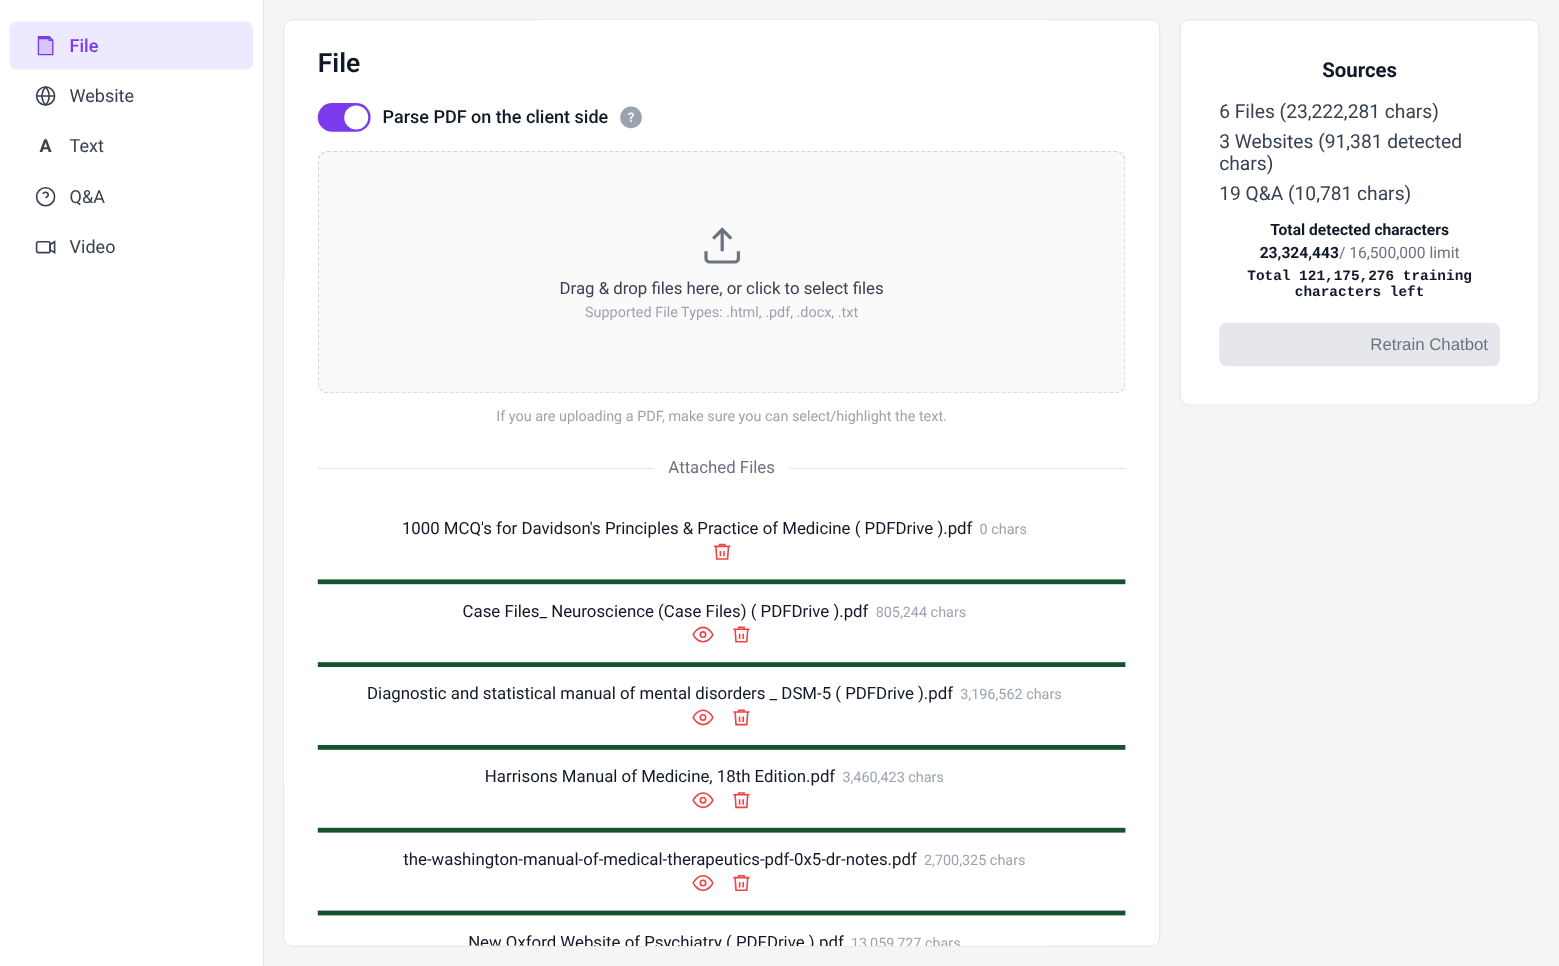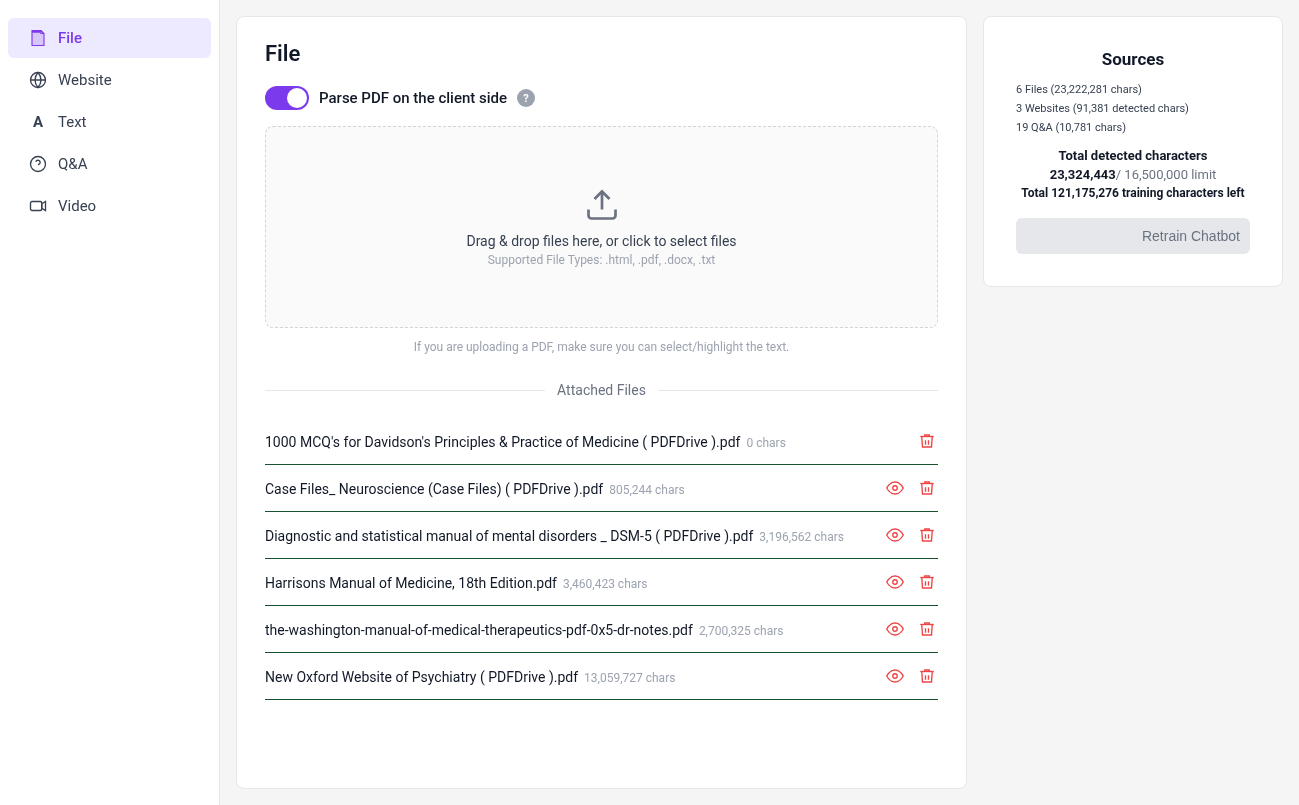--- a/index.html
+++ b/index.html
@@ -169,21 +169,22 @@
       display: flex;
       flex-direction: column;
       gap: 0;
     }
 
     .file-item {
       display: flex;
       align-items: center;
       justify-content: flex-end;
       padding: 12px 0;
-      border-bottom: 1px solid #14532d;
+      border-bottom: 4px solid #14532d;
+      flex-direction: column;
     }
 
     .file-info {
       flex: 1;
       margin-right: 12px;
     }
 
     .file-name {
       font-size: 14px;
       color: #111827;
@@ -227,21 +228,21 @@
 
     .sources-title {
       font-size: 17px;
       font-weight: 700;
       color: #111827;
       text-align: center;
       margin-bottom: 14px;
     }
 
     .sources-stat {
-      font-size: 11px;
+      font-size: 16px;
       color: #374151;
       margin-bottom: 6px;
     }
 
     .sources-total {
       margin-top: 14px;
       font-size: 13px;
       color: #111827;
     }
 
@@ -502,17 +503,17 @@
 
   <p class="sources-stat">6 Files (23,222,281 chars)</p>
   <p class="sources-stat">3 Websites (91,381 detected chars)</p>
   <p class="sources-stat">19 Q&amp;A (10,781 chars)</p>
 
   <div class="sources-total">
     <span class="bold">Total detected characters</span>
     <span class="bold">
       <span>23,324,443</span><span class="limit-text">/ 16,500,000 limit</span>
     </span>
-    <span class="bold" style="font-size:12px; margin-top:4px;">Total 121,175,276 training characters left</span>
+    <span class="bold" style="font-size:12px; margin-top:4px;font-family:Liberation Mono, monospace;">Total 121,175,276 training characters left</span>
   </div>
 
   <button class="retrain-btn">Retrain Chatbot</button>
 </div>
 
 </body></html>

